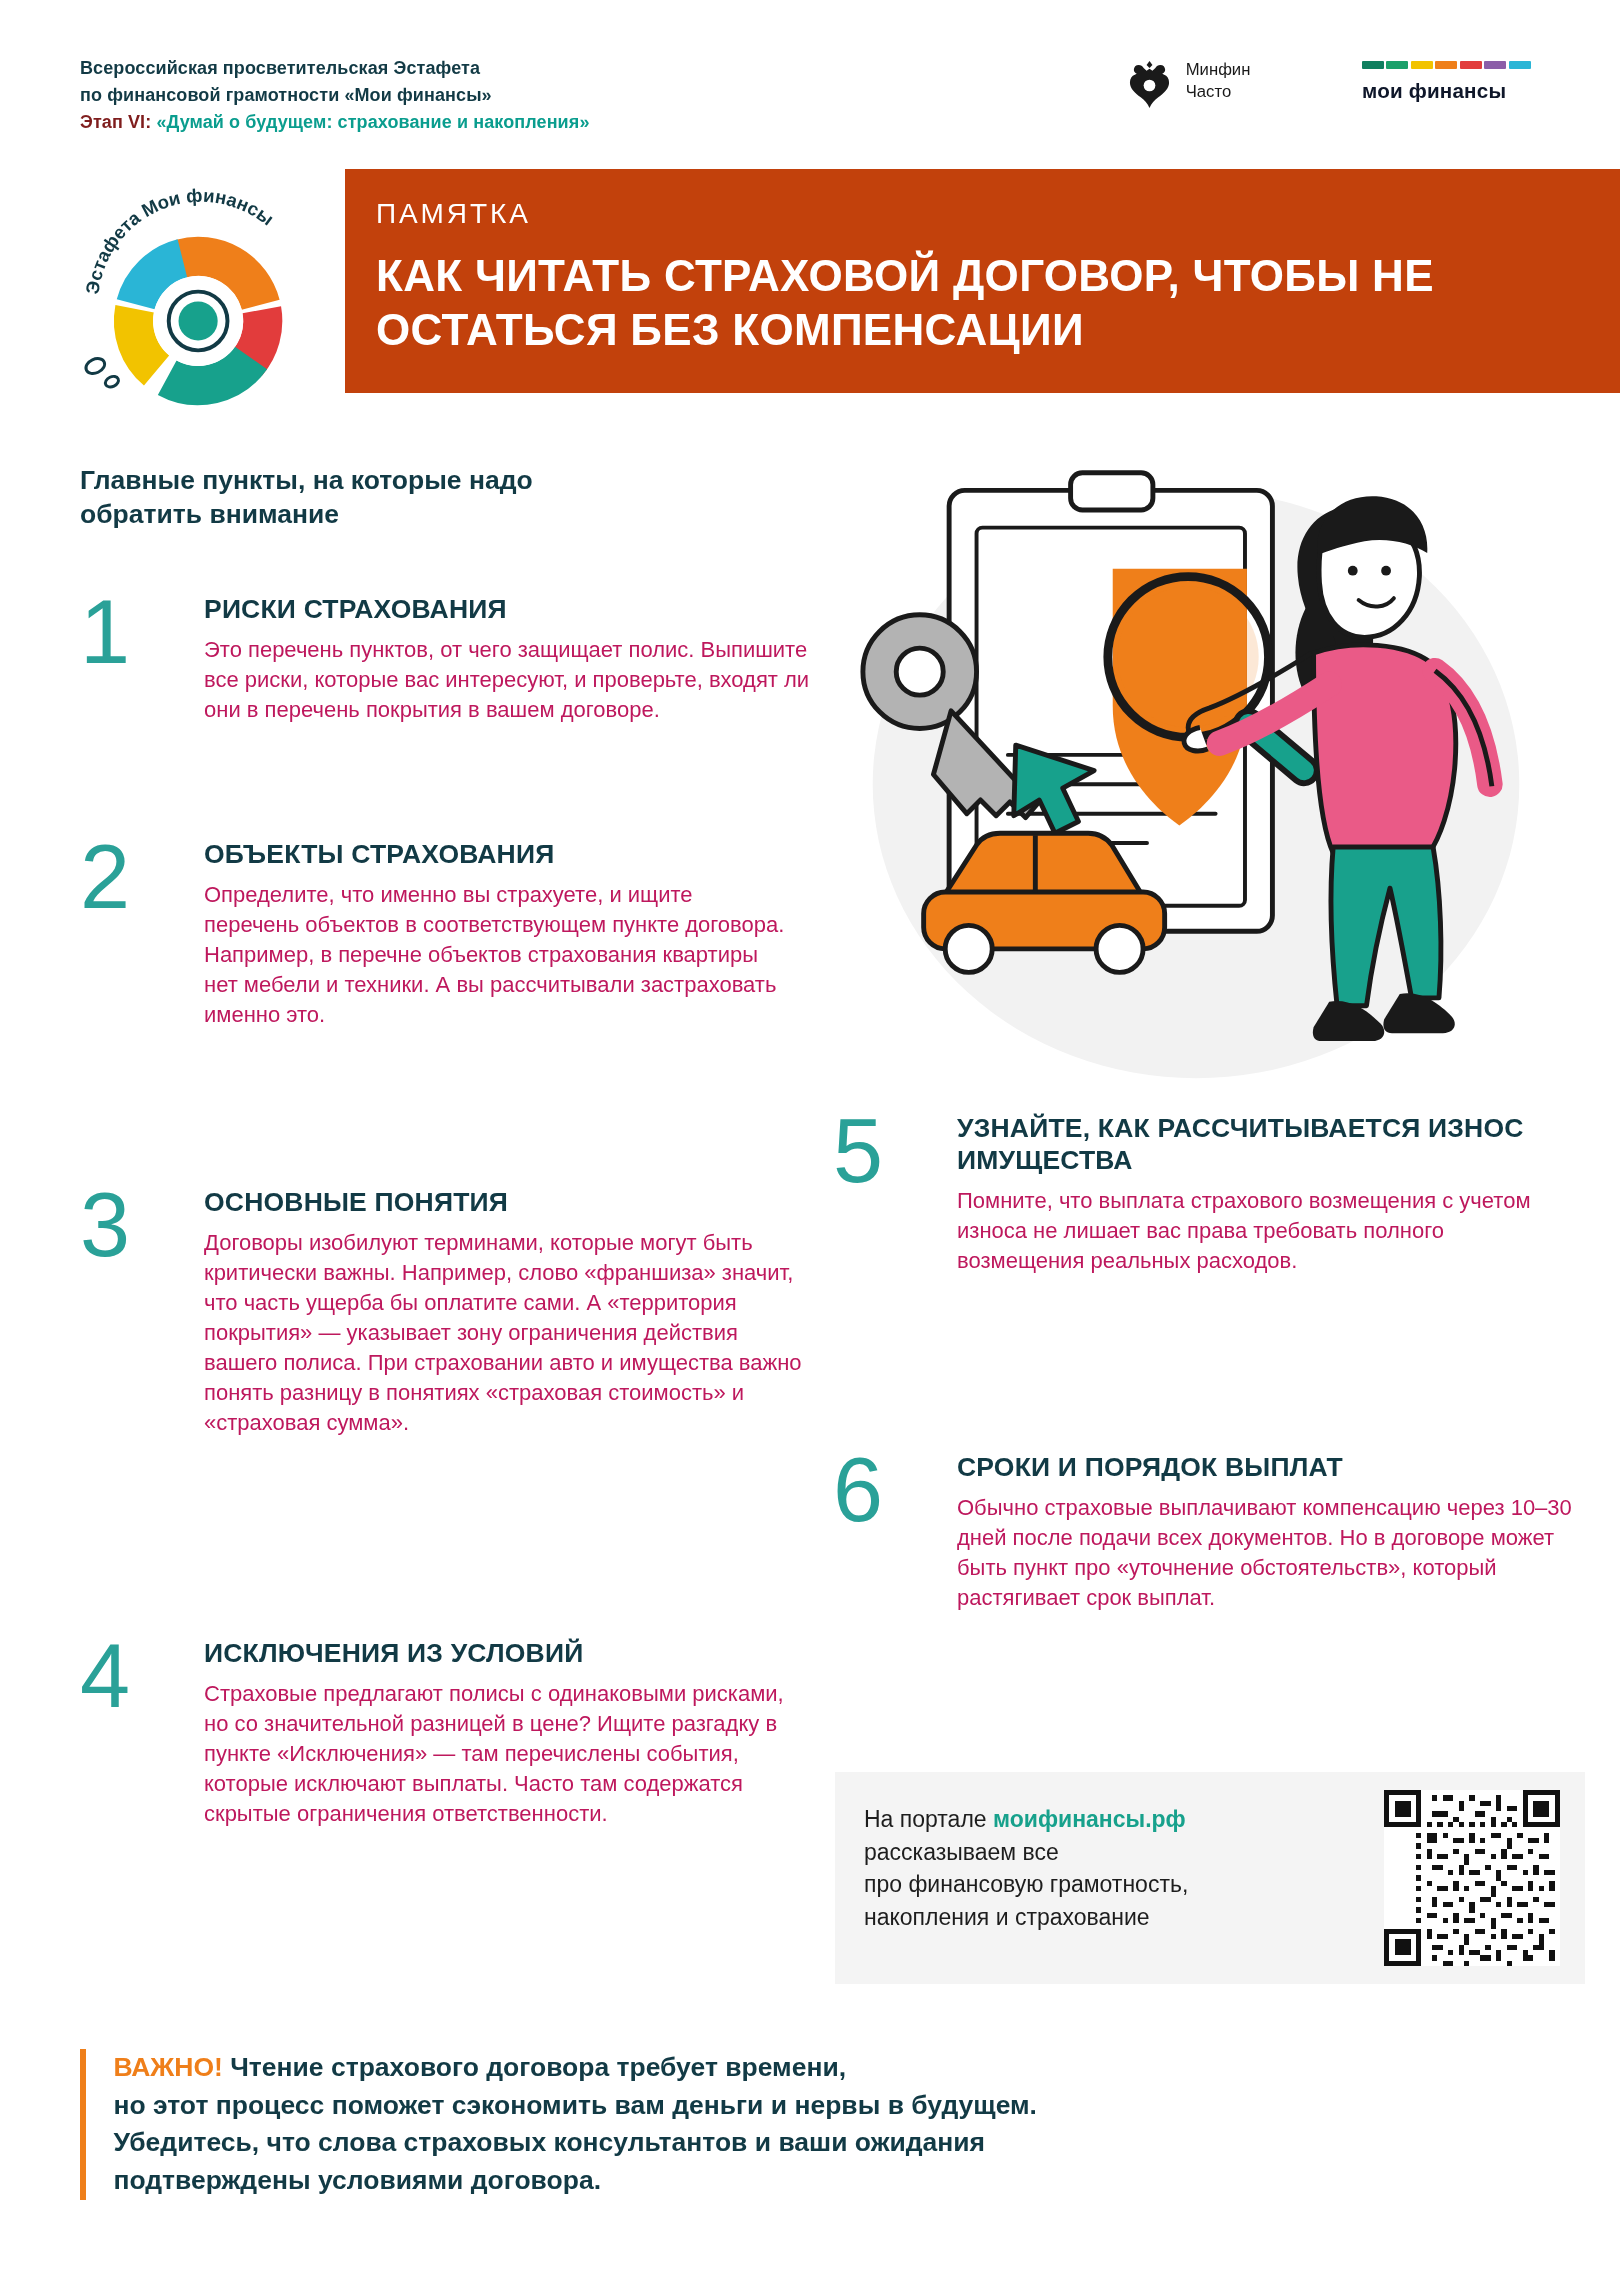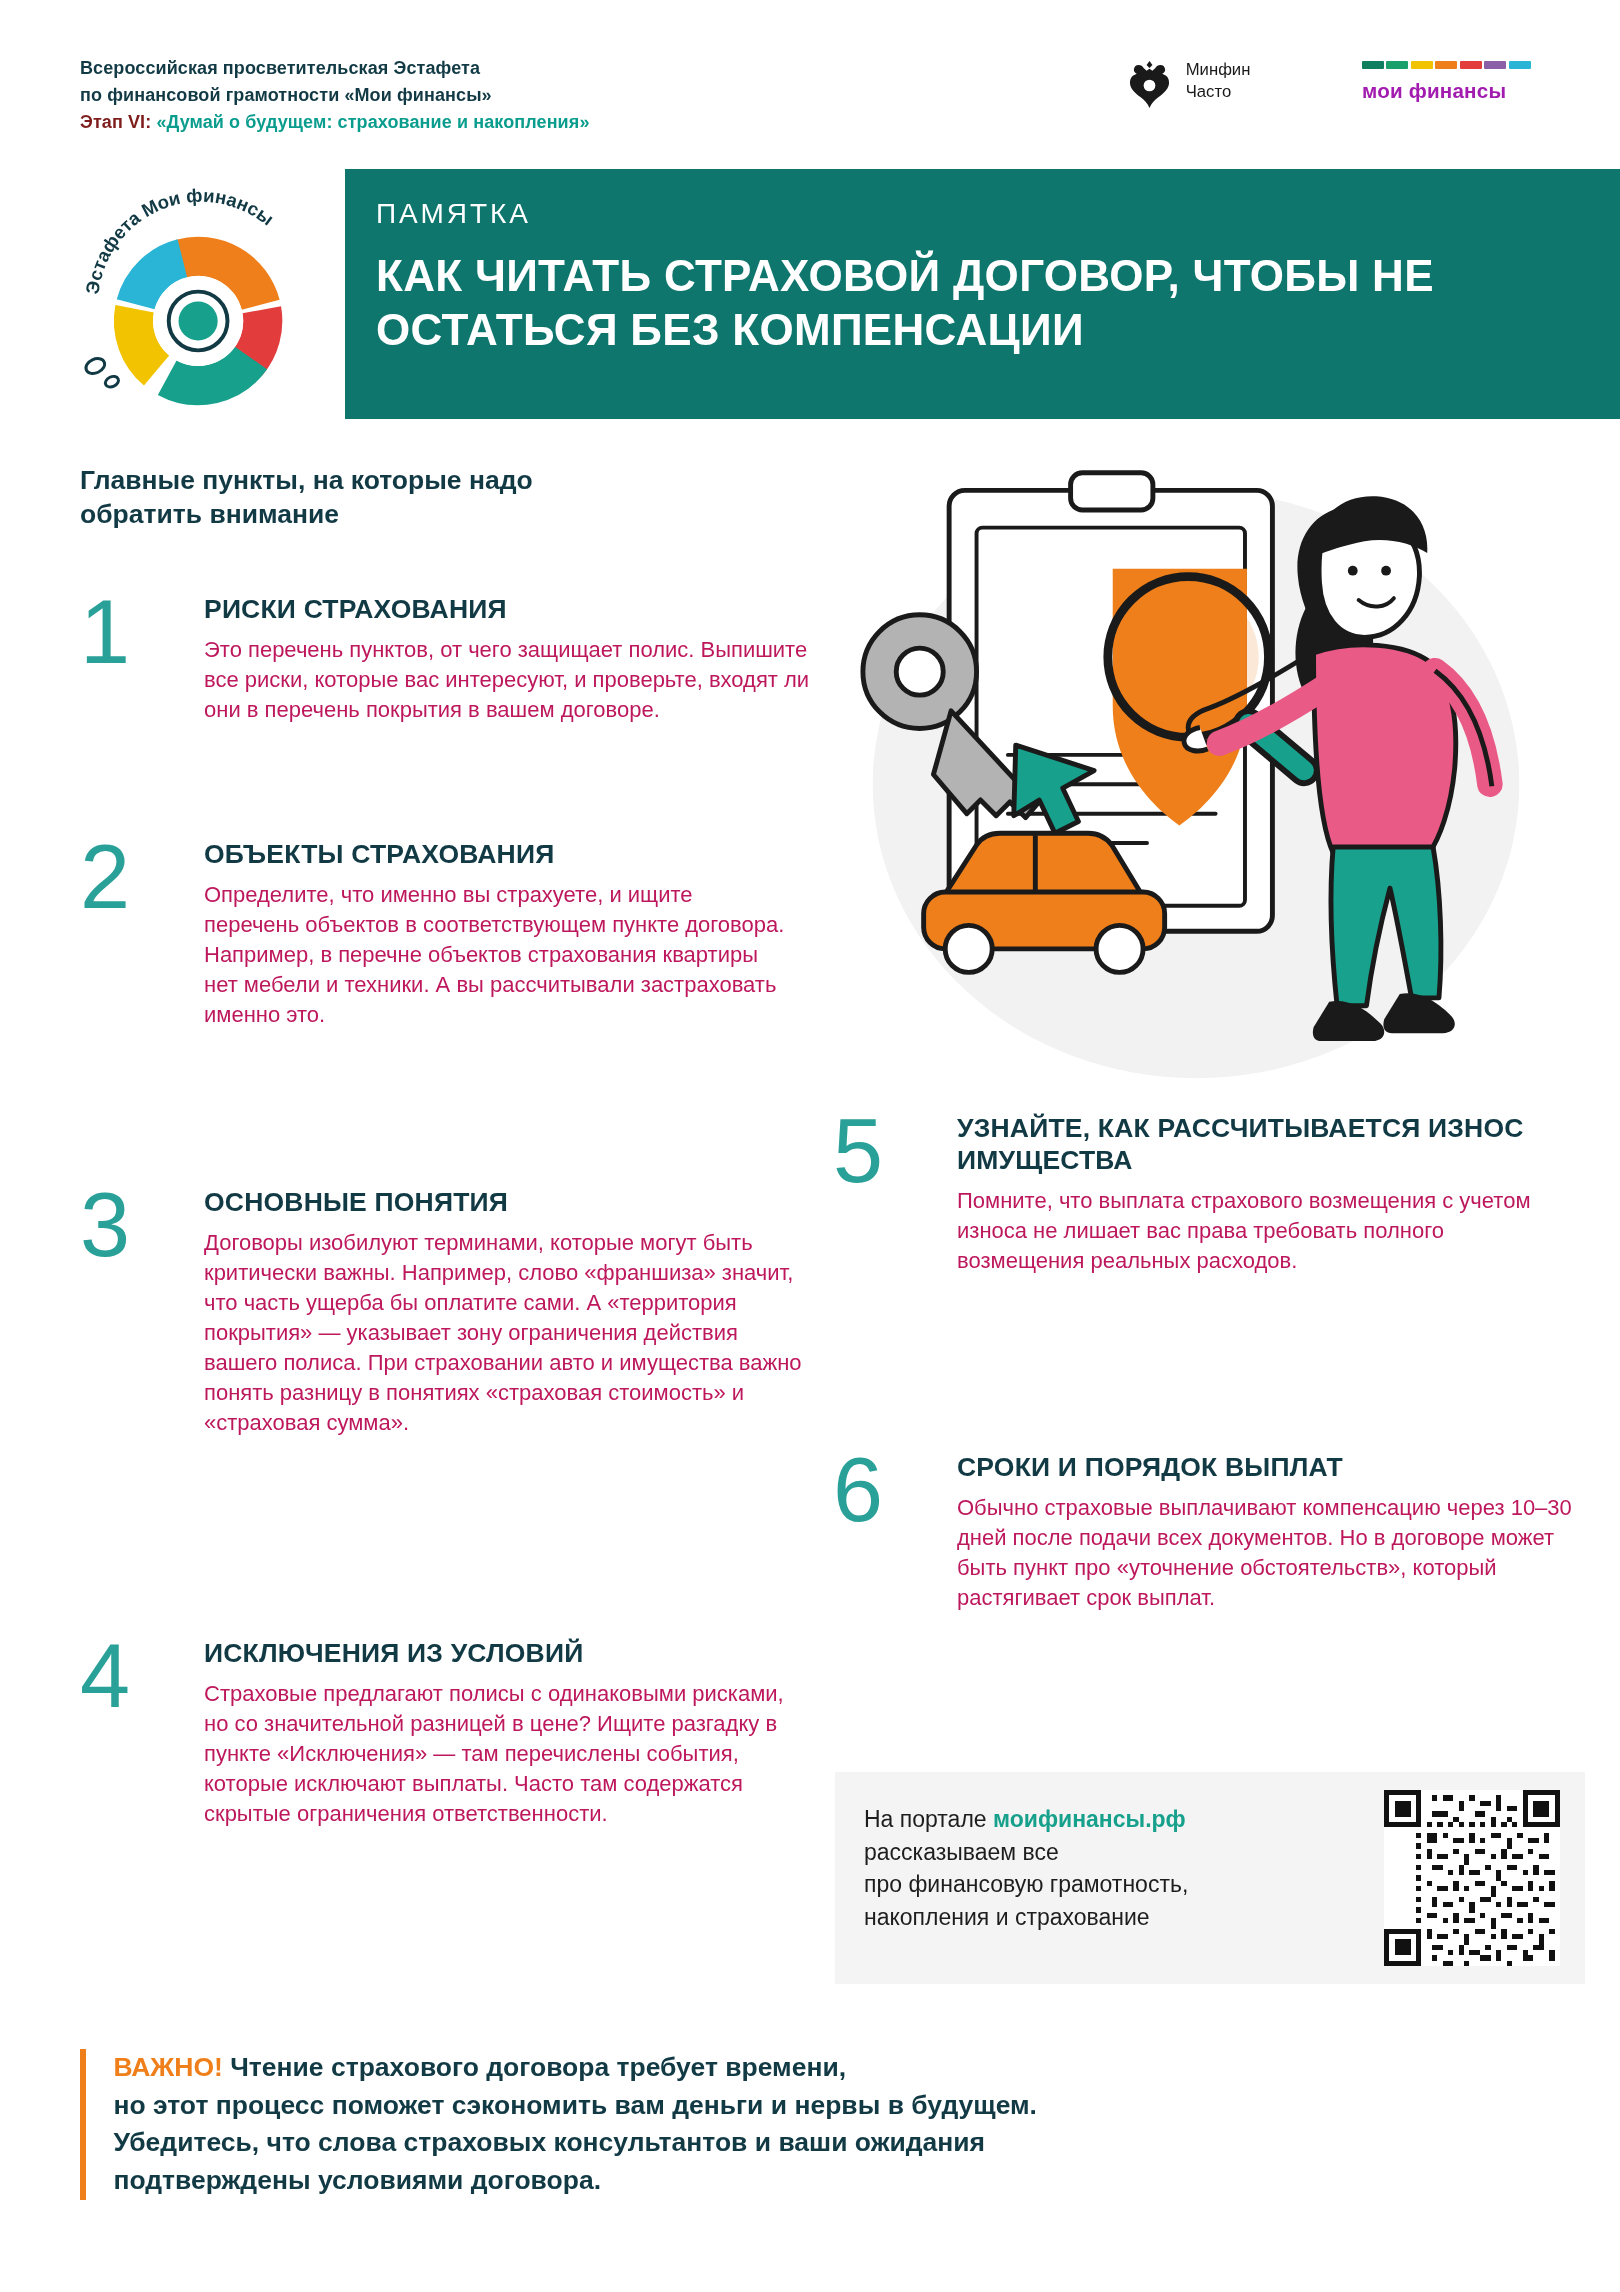--- a/index.html
+++ b/index.html
@@ -71,31 +71,31 @@
   .mf-bars span {
     display: block;
     width: 21.6px;
     height: 8.8px;
     border-radius: 1px;
   }
   .mf-word {
     font-size: 20.6px;
     font-weight: bold;
     letter-spacing: 0.2px;
-    color: #a21caf;
+    color: #0f172a;
   }
 
   
   .banner {
     position: absolute;
     left: 345px;
     top: 169px;
     width: 1275px;
-    height: 250px;
-    background: #0f766e;
+    height: 224px;
+    background: #c2410c;
   }
   .banner .kicker {
     position: absolute;
     left: 31px;
     top: 29px;
     color: #ffffff;
     font-size: 28px;
     letter-spacing: 2.9px;
     font-weight: normal;
   }

